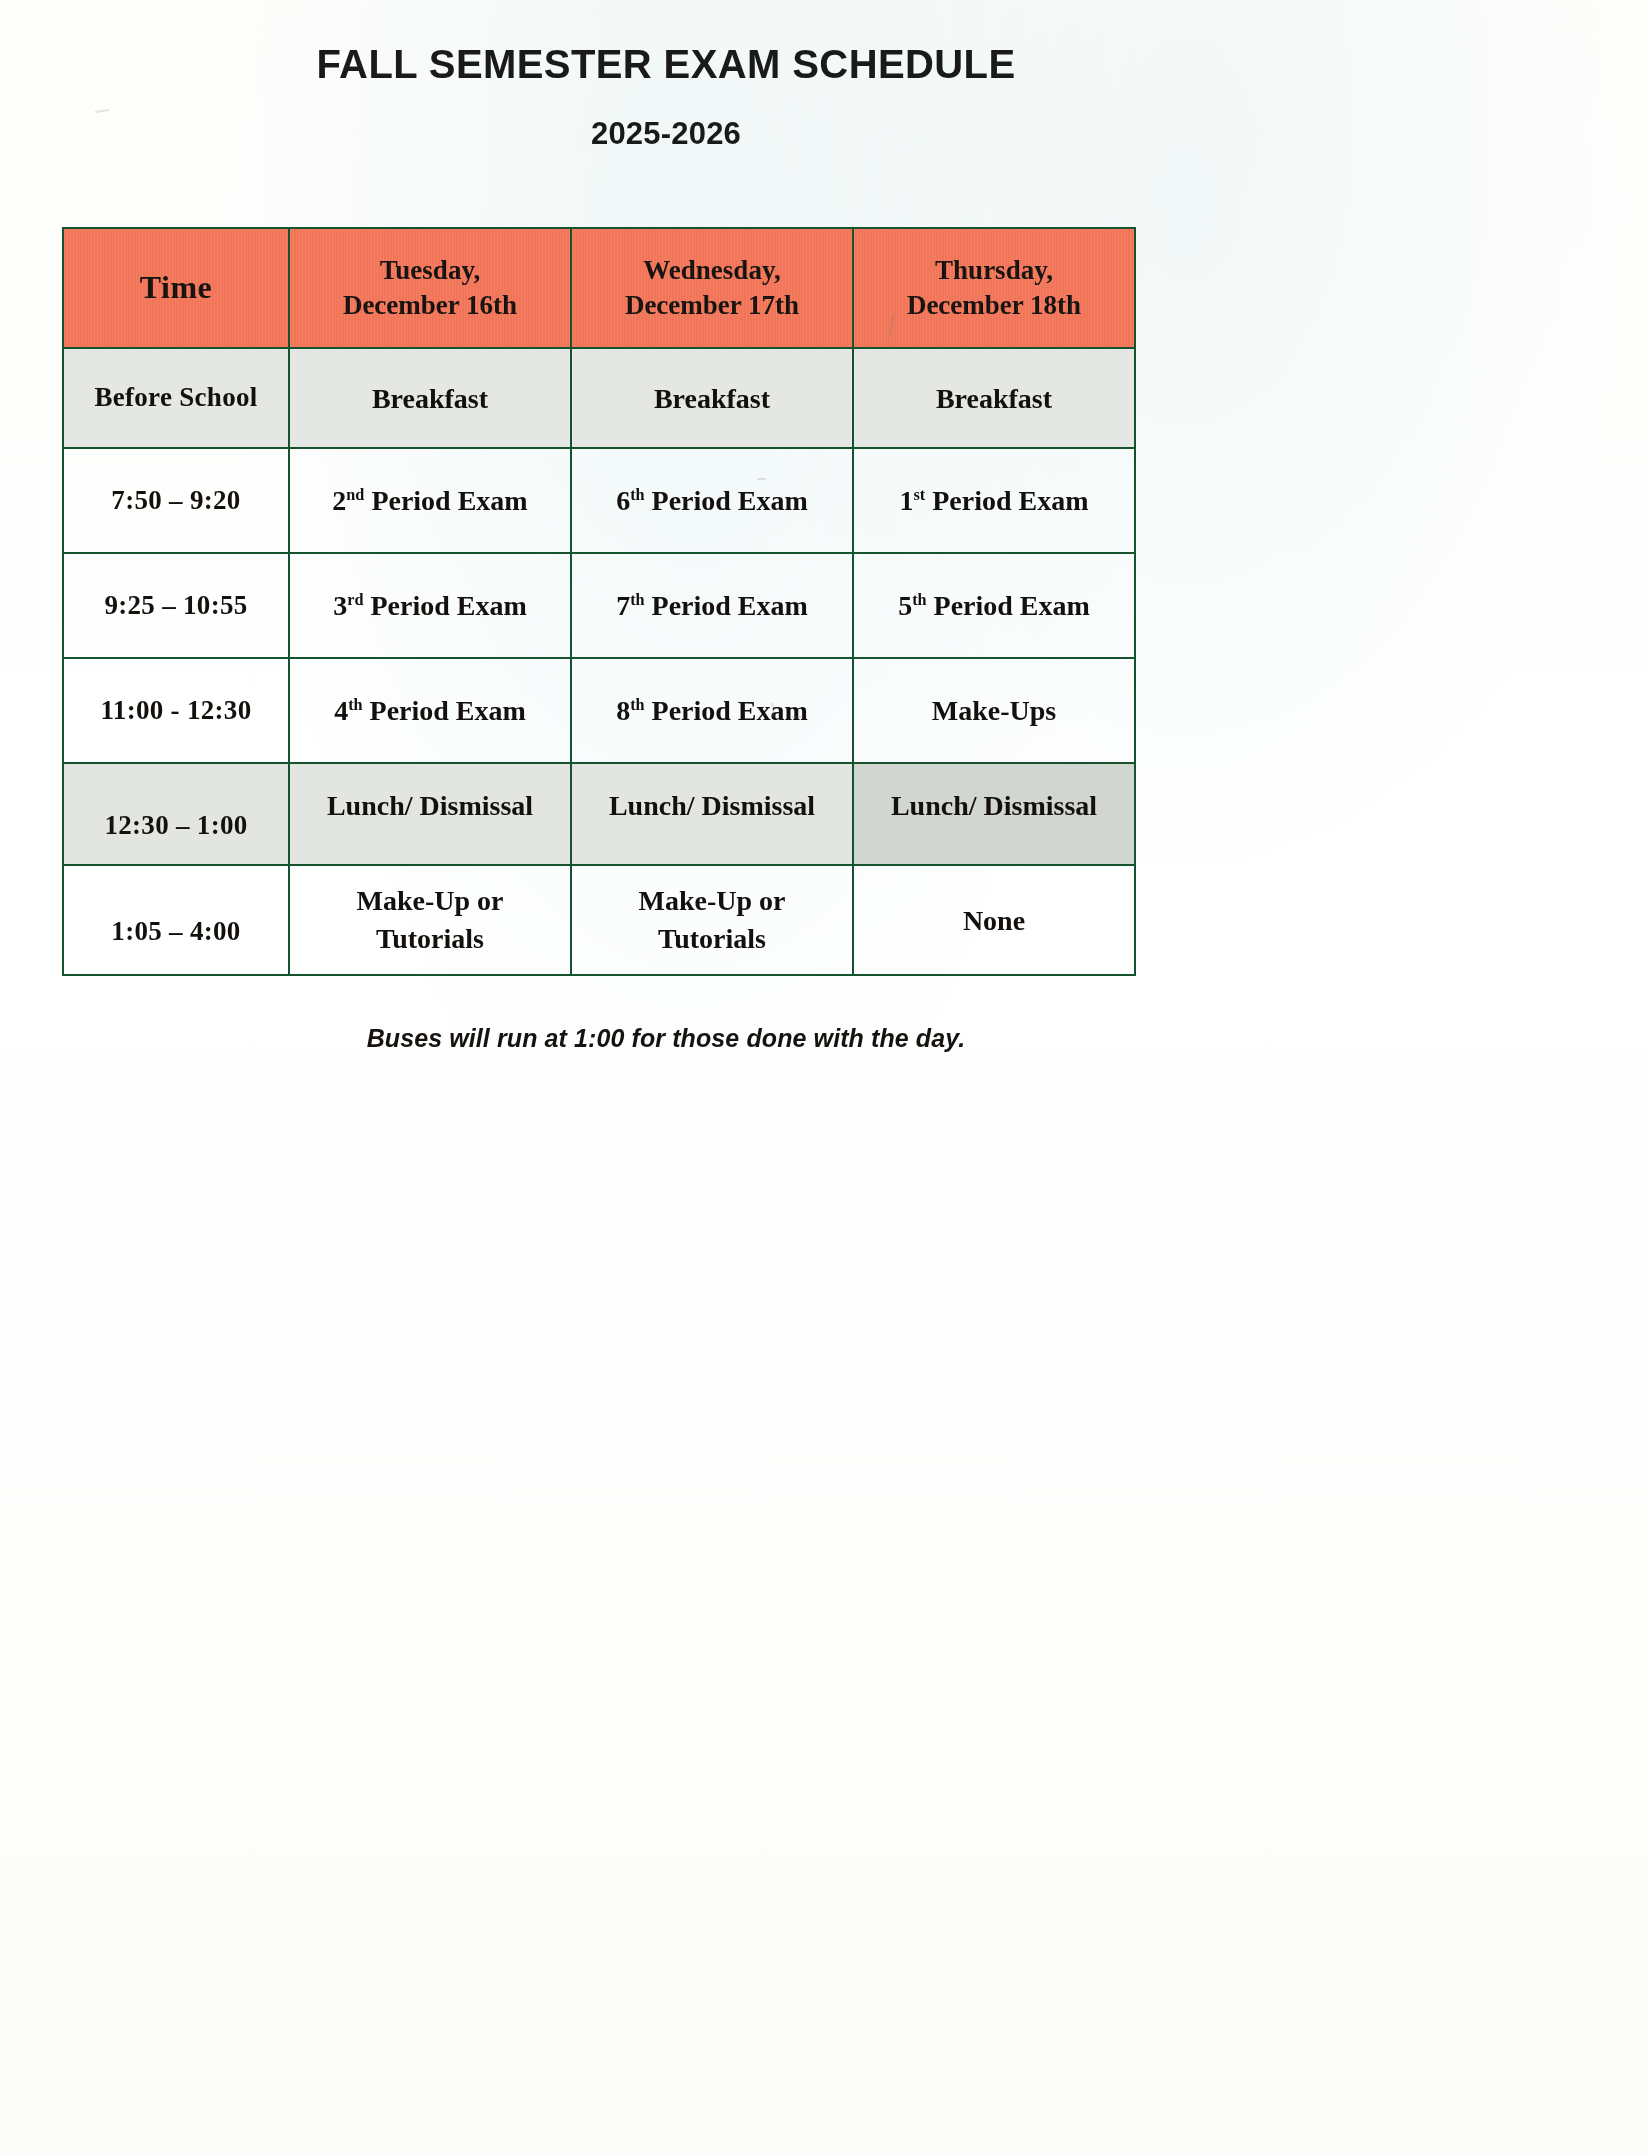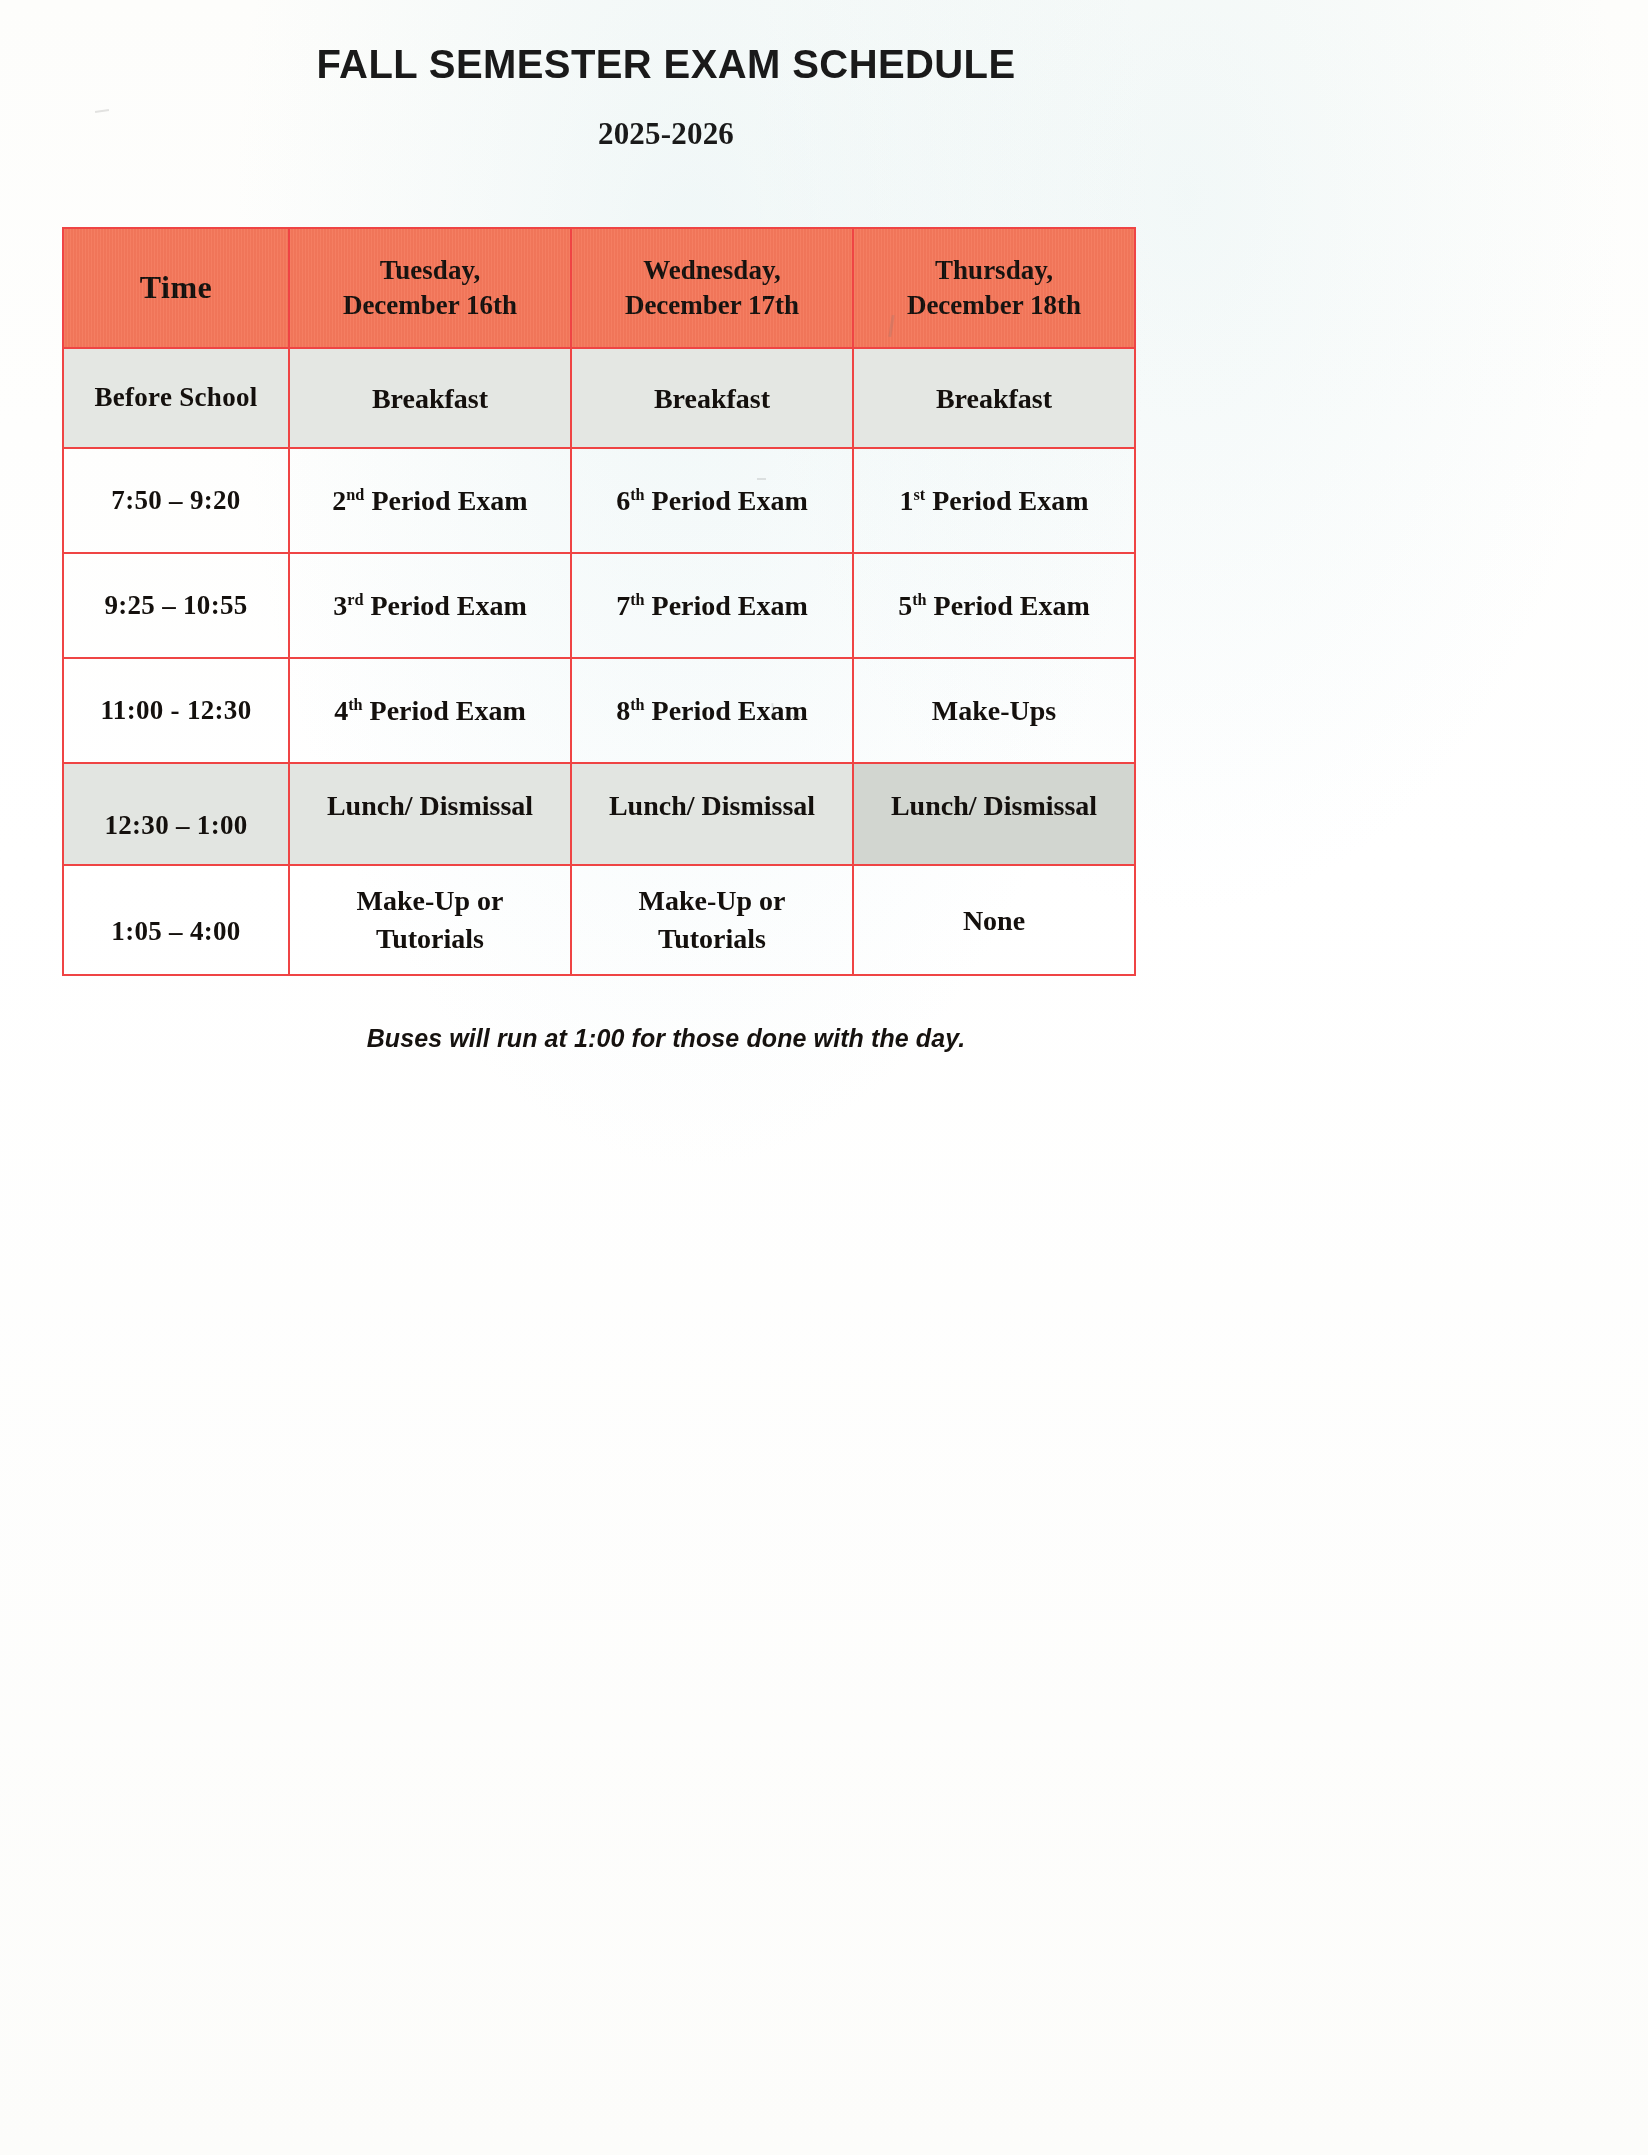--- a/index.html
+++ b/index.html
@@ -50,41 +50,41 @@
   .doc-subtitle {
     font-family: "Liberation Sans", "DejaVu Sans", sans-serif;
     font-weight: bold;
     font-size: 34px;
     letter-spacing: 0.2px;
     color: #1a1a1a;
     line-height: 1.0;
     margin-bottom: 36px;
   }
   .doc-year {
-    font-family: Liberation Serif, serif;
+    font-family: Liberation Sans, sans-serif;
     font-weight: bold;
     font-size: 31px;
     letter-spacing: 0.2px;
     color: #1a1a1a;
     line-height: 1.0;
   }
 
   
   .table-wrap {
     margin-top: 78px;
     margin-left: 62px;
     width: 1072px;
   }
   table.schedule {
     border-collapse: collapse;
     width: 1072px;
     table-layout: fixed;
   }
   table.schedule td, table.schedule th {
-    border: 2px solid #ef4444;
+    border: 2px solid #14532d;
     text-align: center;
     vertical-align: middle;
     font-family: "Liberation Serif", "DejaVu Serif", serif;
     color: #14100d;
     padding: 4px;
   }
   col.c-time   { width: 226px; }
   col.c-day    { width: 282px; }
 
   

